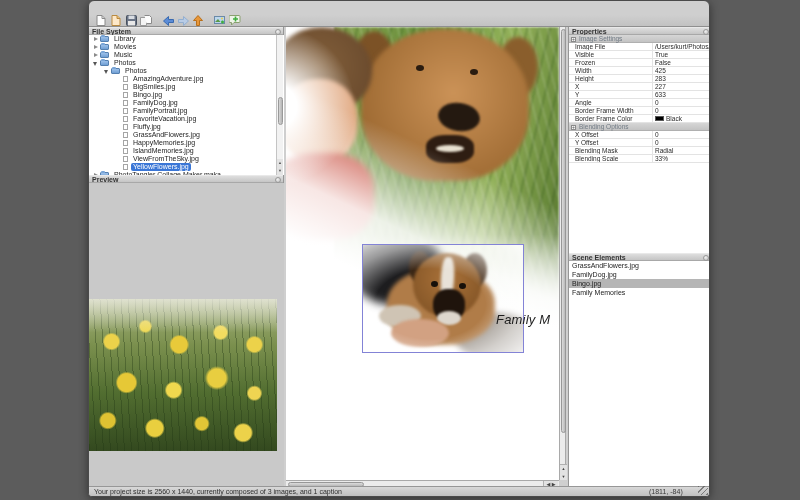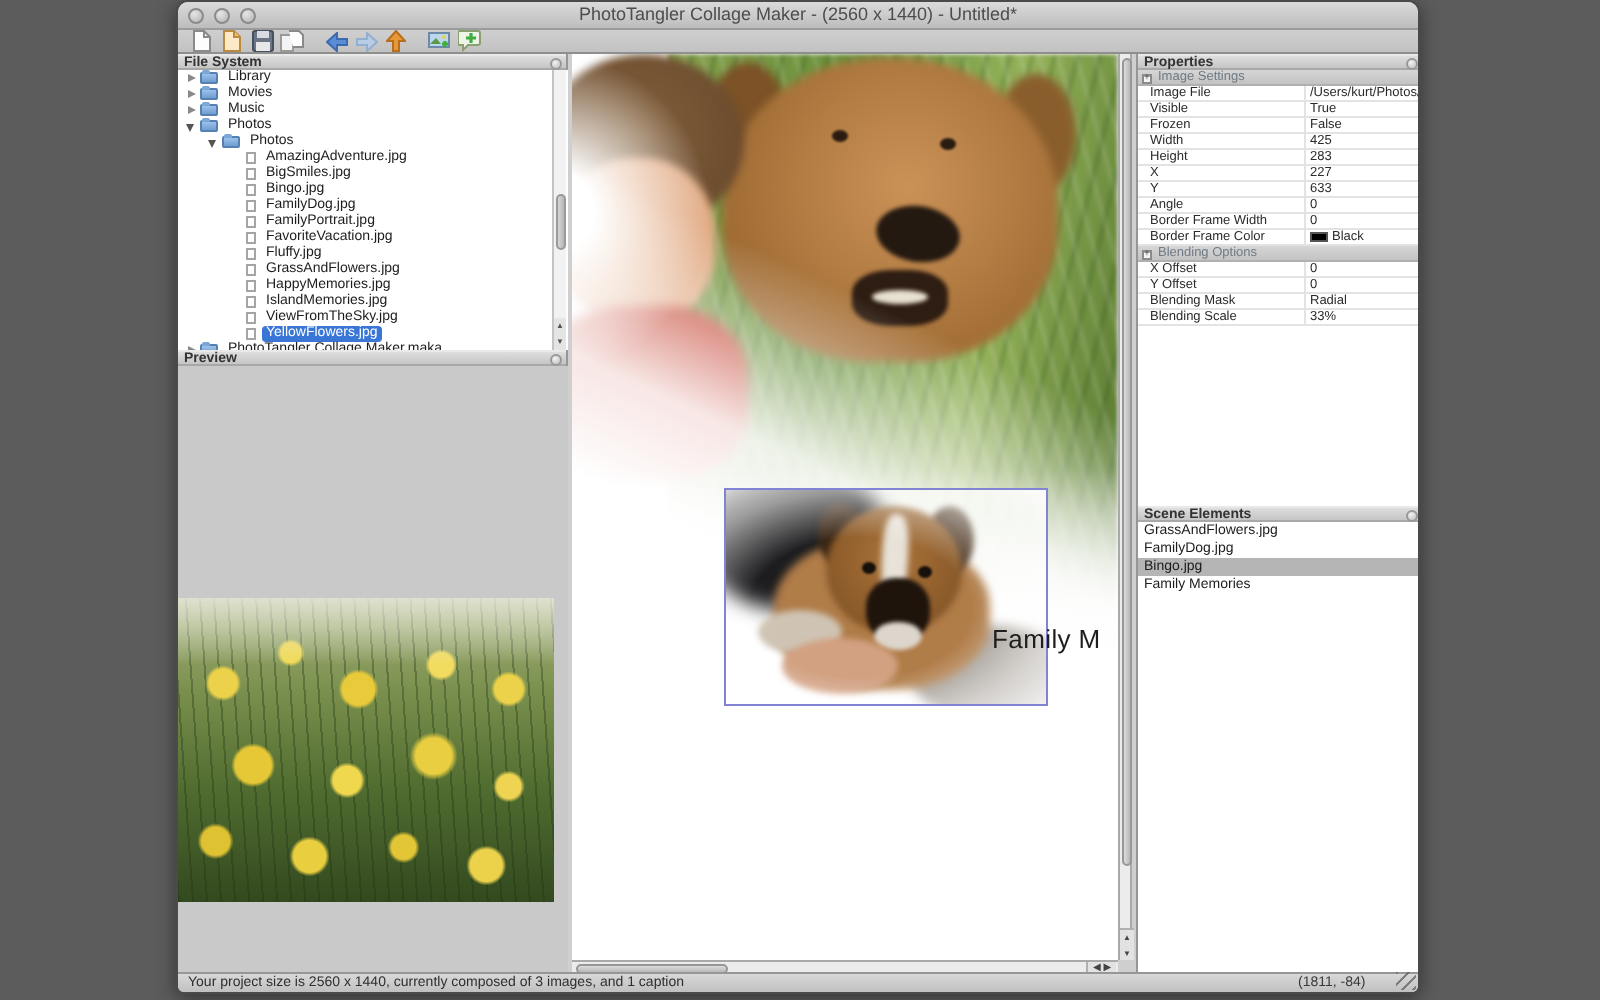--- a/index.html
+++ b/index.html
@@ -79,21 +79,21 @@
                radial-gradient(circle at 68% 52%, #e8ce40 0 9px, rgba(236,210,74,0) 12px),
                radial-gradient(circle at 88% 62%, #eed452 0 6px, rgba(236,210,74,0) 8px),
                radial-gradient(circle at 10% 80%, #dfc232 0 7px, rgba(236,210,74,0) 9px),
                radial-gradient(circle at 35% 85%, #e9cf3f 0 8px, rgba(236,210,74,0) 10px),
                radial-gradient(circle at 60% 82%, #e2c636 0 6px, rgba(236,210,74,0) 8px),
                radial-gradient(circle at 82% 88%, #ecd24a 0 8px, rgba(236,210,74,0) 10px),
                repeating-linear-gradient(86deg, rgba(30,52,18,.35) 0 1px, rgba(30,52,18,0) 1px 7px),
                linear-gradient(#a8b580 0%, #7b904e 30%, #516d30 62%, #33491f 100%); }
 
   
-  #canvas { position:absolute; left:197px; top:26px; width:273px; height:453px; background:#fff; overflow:hidden; }
+  #canvas { position:absolute; left:197px; top:26px; width:273px; height:453px; background:#fff; overflow:hidden;font-style:italic; }
   #photo { position:absolute; left:0; top:0; width:273px; height:305px; overflow:hidden; }
   .grass { position:absolute; left:48px; top:0; width:225px; height:305px;
            background:
              repeating-linear-gradient(74deg, rgba(255,255,255,.14) 0 2px, rgba(255,255,255,0) 2px 9px),
              repeating-linear-gradient(104deg, rgba(18,58,8,.22) 0 2px, rgba(18,58,8,0) 2px 11px),
              repeating-linear-gradient(88deg, rgba(120,70,110,.10) 0 1px, rgba(0,0,0,0) 1px 14px),
              linear-gradient(100deg,#86a24e,#67903a 35%,#94b35a 65%,#4f7129);
            filter:blur(1px); }
   .blob { position:absolute; border-radius:50%; }
   .dog-head { left:75px; top:2px; width:168px; height:152px; border-radius:48% 48% 44% 44%;
@@ -175,28 +175,20 @@
   #status-msg { position:absolute; left:5px; top:0; }
   #status-coords { position:absolute; left:560px; top:0; color:#3a3a3a; }
   #resize-grip { position:absolute; right:1px; bottom:1px; width:10px; height:9px;
                  background:repeating-linear-gradient(135deg, rgba(90,90,90,.7) 0 1px, transparent 1px 4px); }
 </style>
 </head>
 <body>
 
 <div id="window">
 
-  <div class="titlebar">
-    <div class="lights">
-      <div class="light"></div>
-      <div class="light"></div>
-      <div class="light"></div>
-    </div>
-    <div class="title-text">PhotoTangler Collage Maker - (2560 x 1440) - Untitled*</div>
-  </div>
 
   <div class="toolbar">
     <div class="tbtn">
       <span>
           <svg width="10" height="11">
             <path d="M1 0.5 h5 l3 3 v7 h-8 z" fill="#fdfdfd" stroke="#8a8a8a"></path>
             <path d="M6 0.5 v3 h3" fill="none" stroke="#8a8a8a"></path>
           </svg>
         </span>
     </div>

